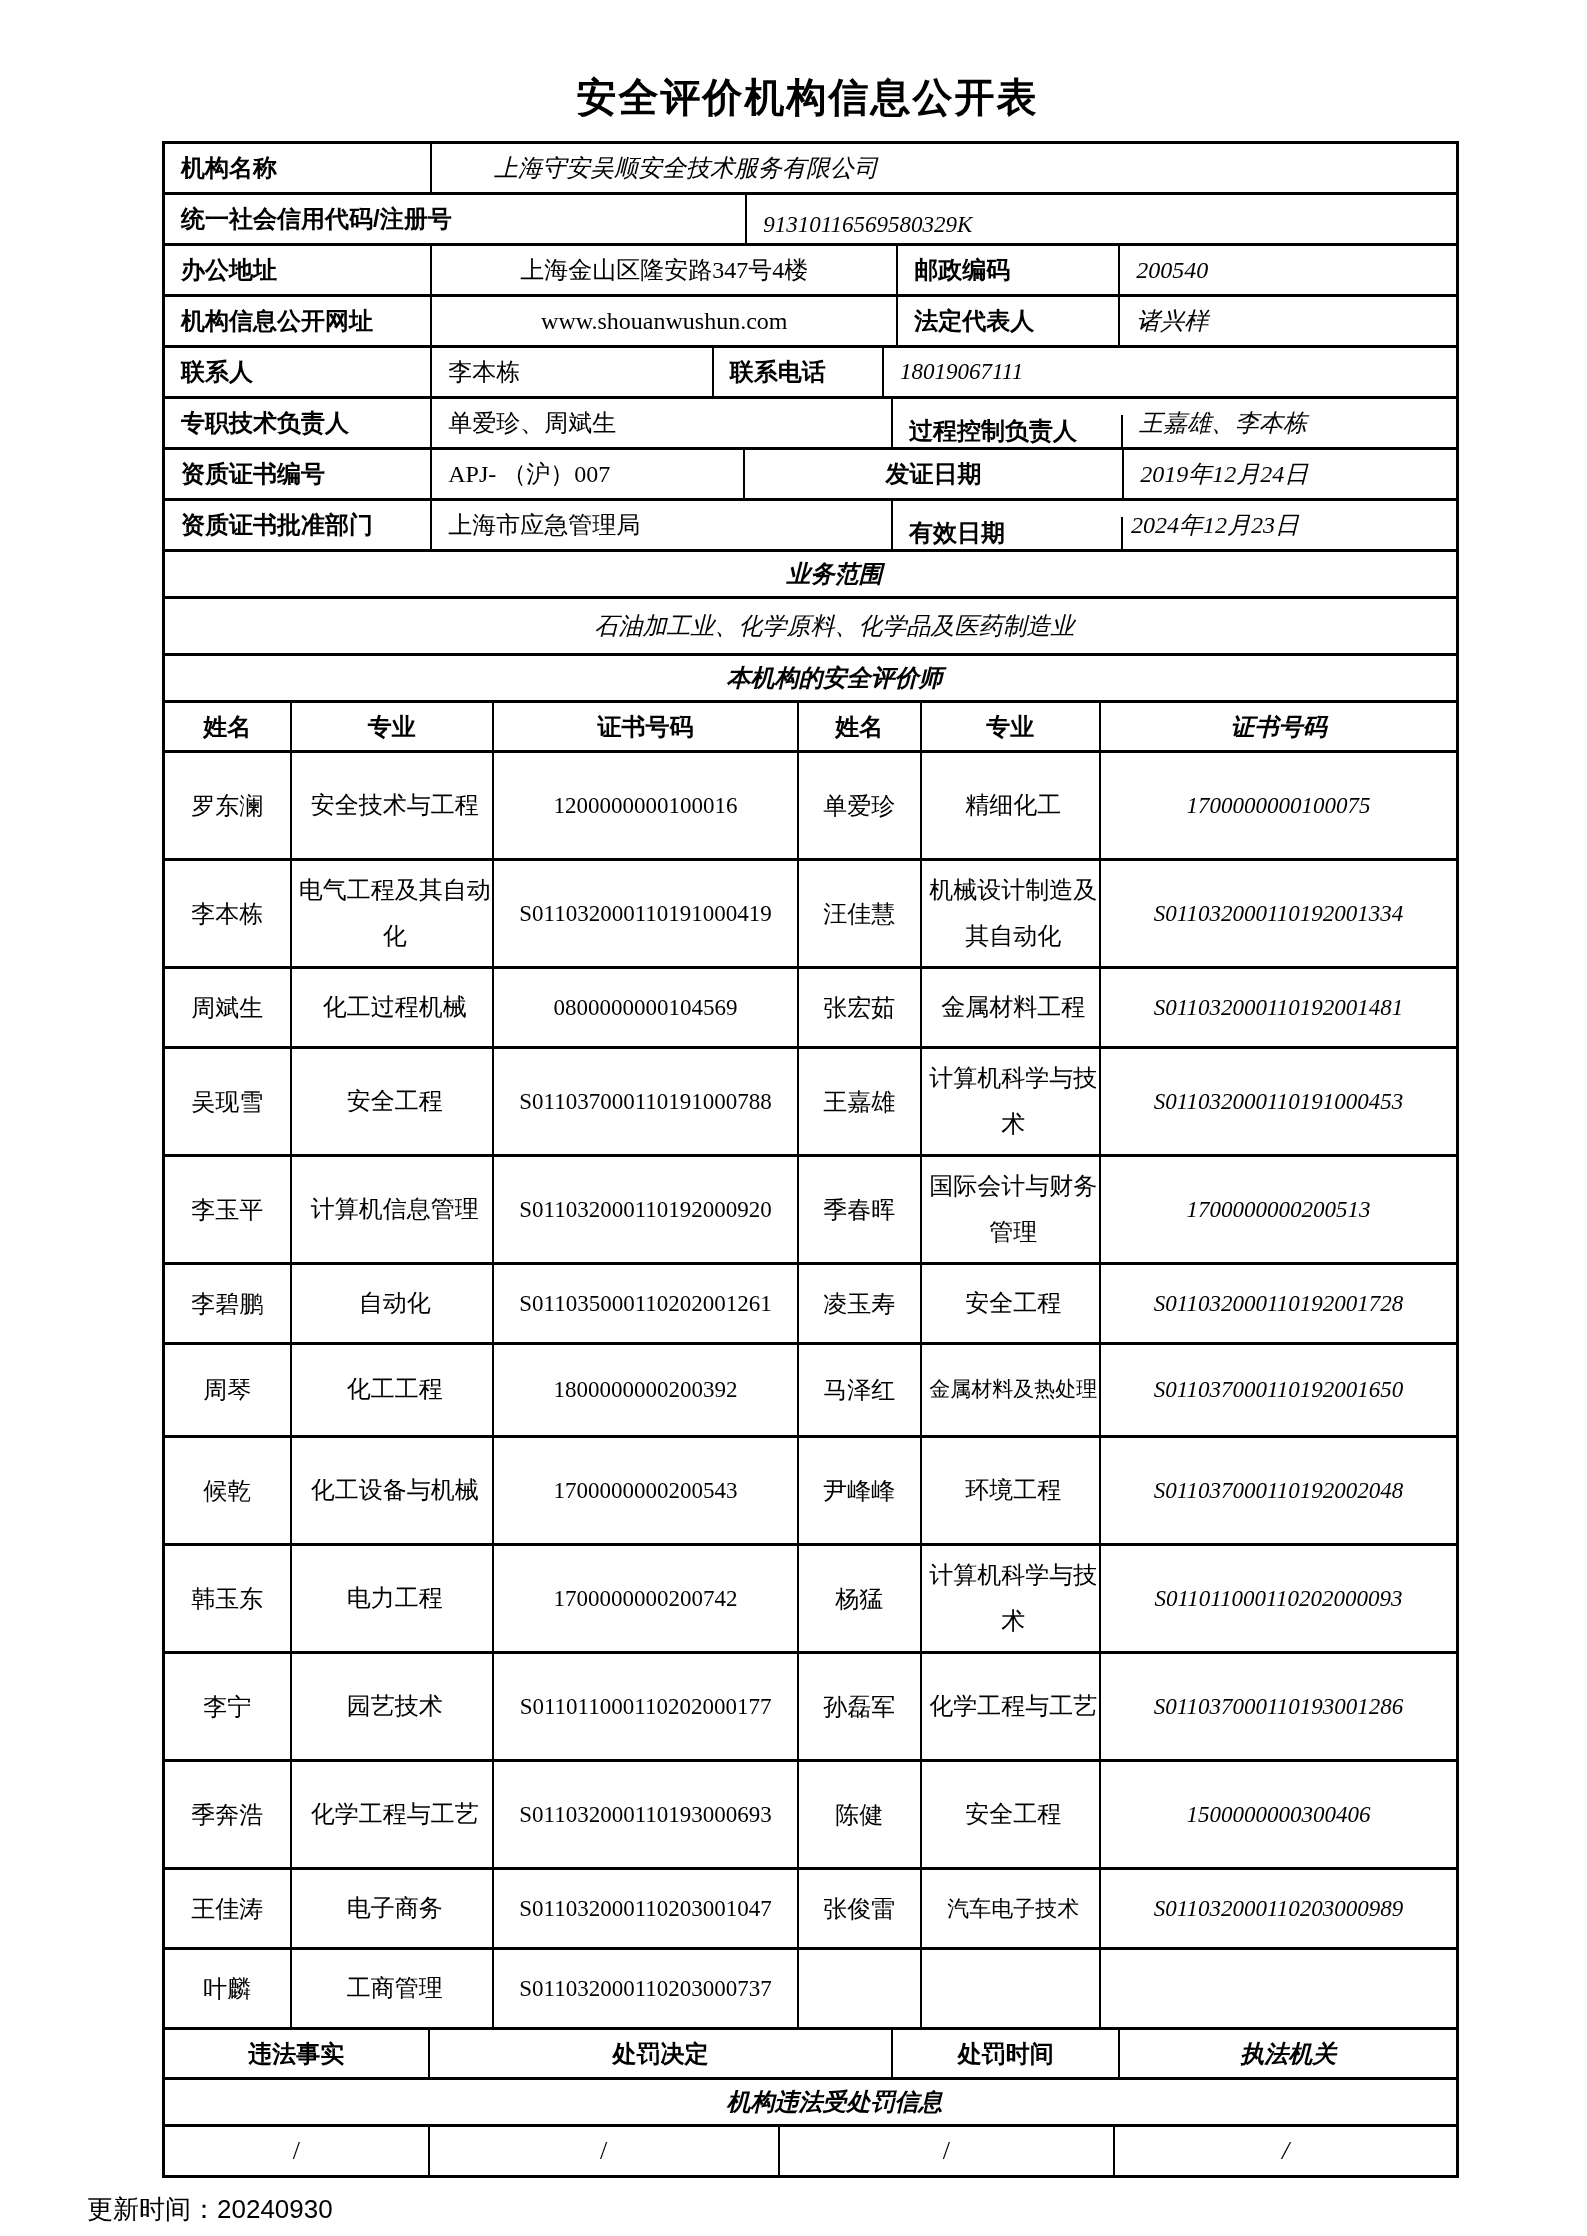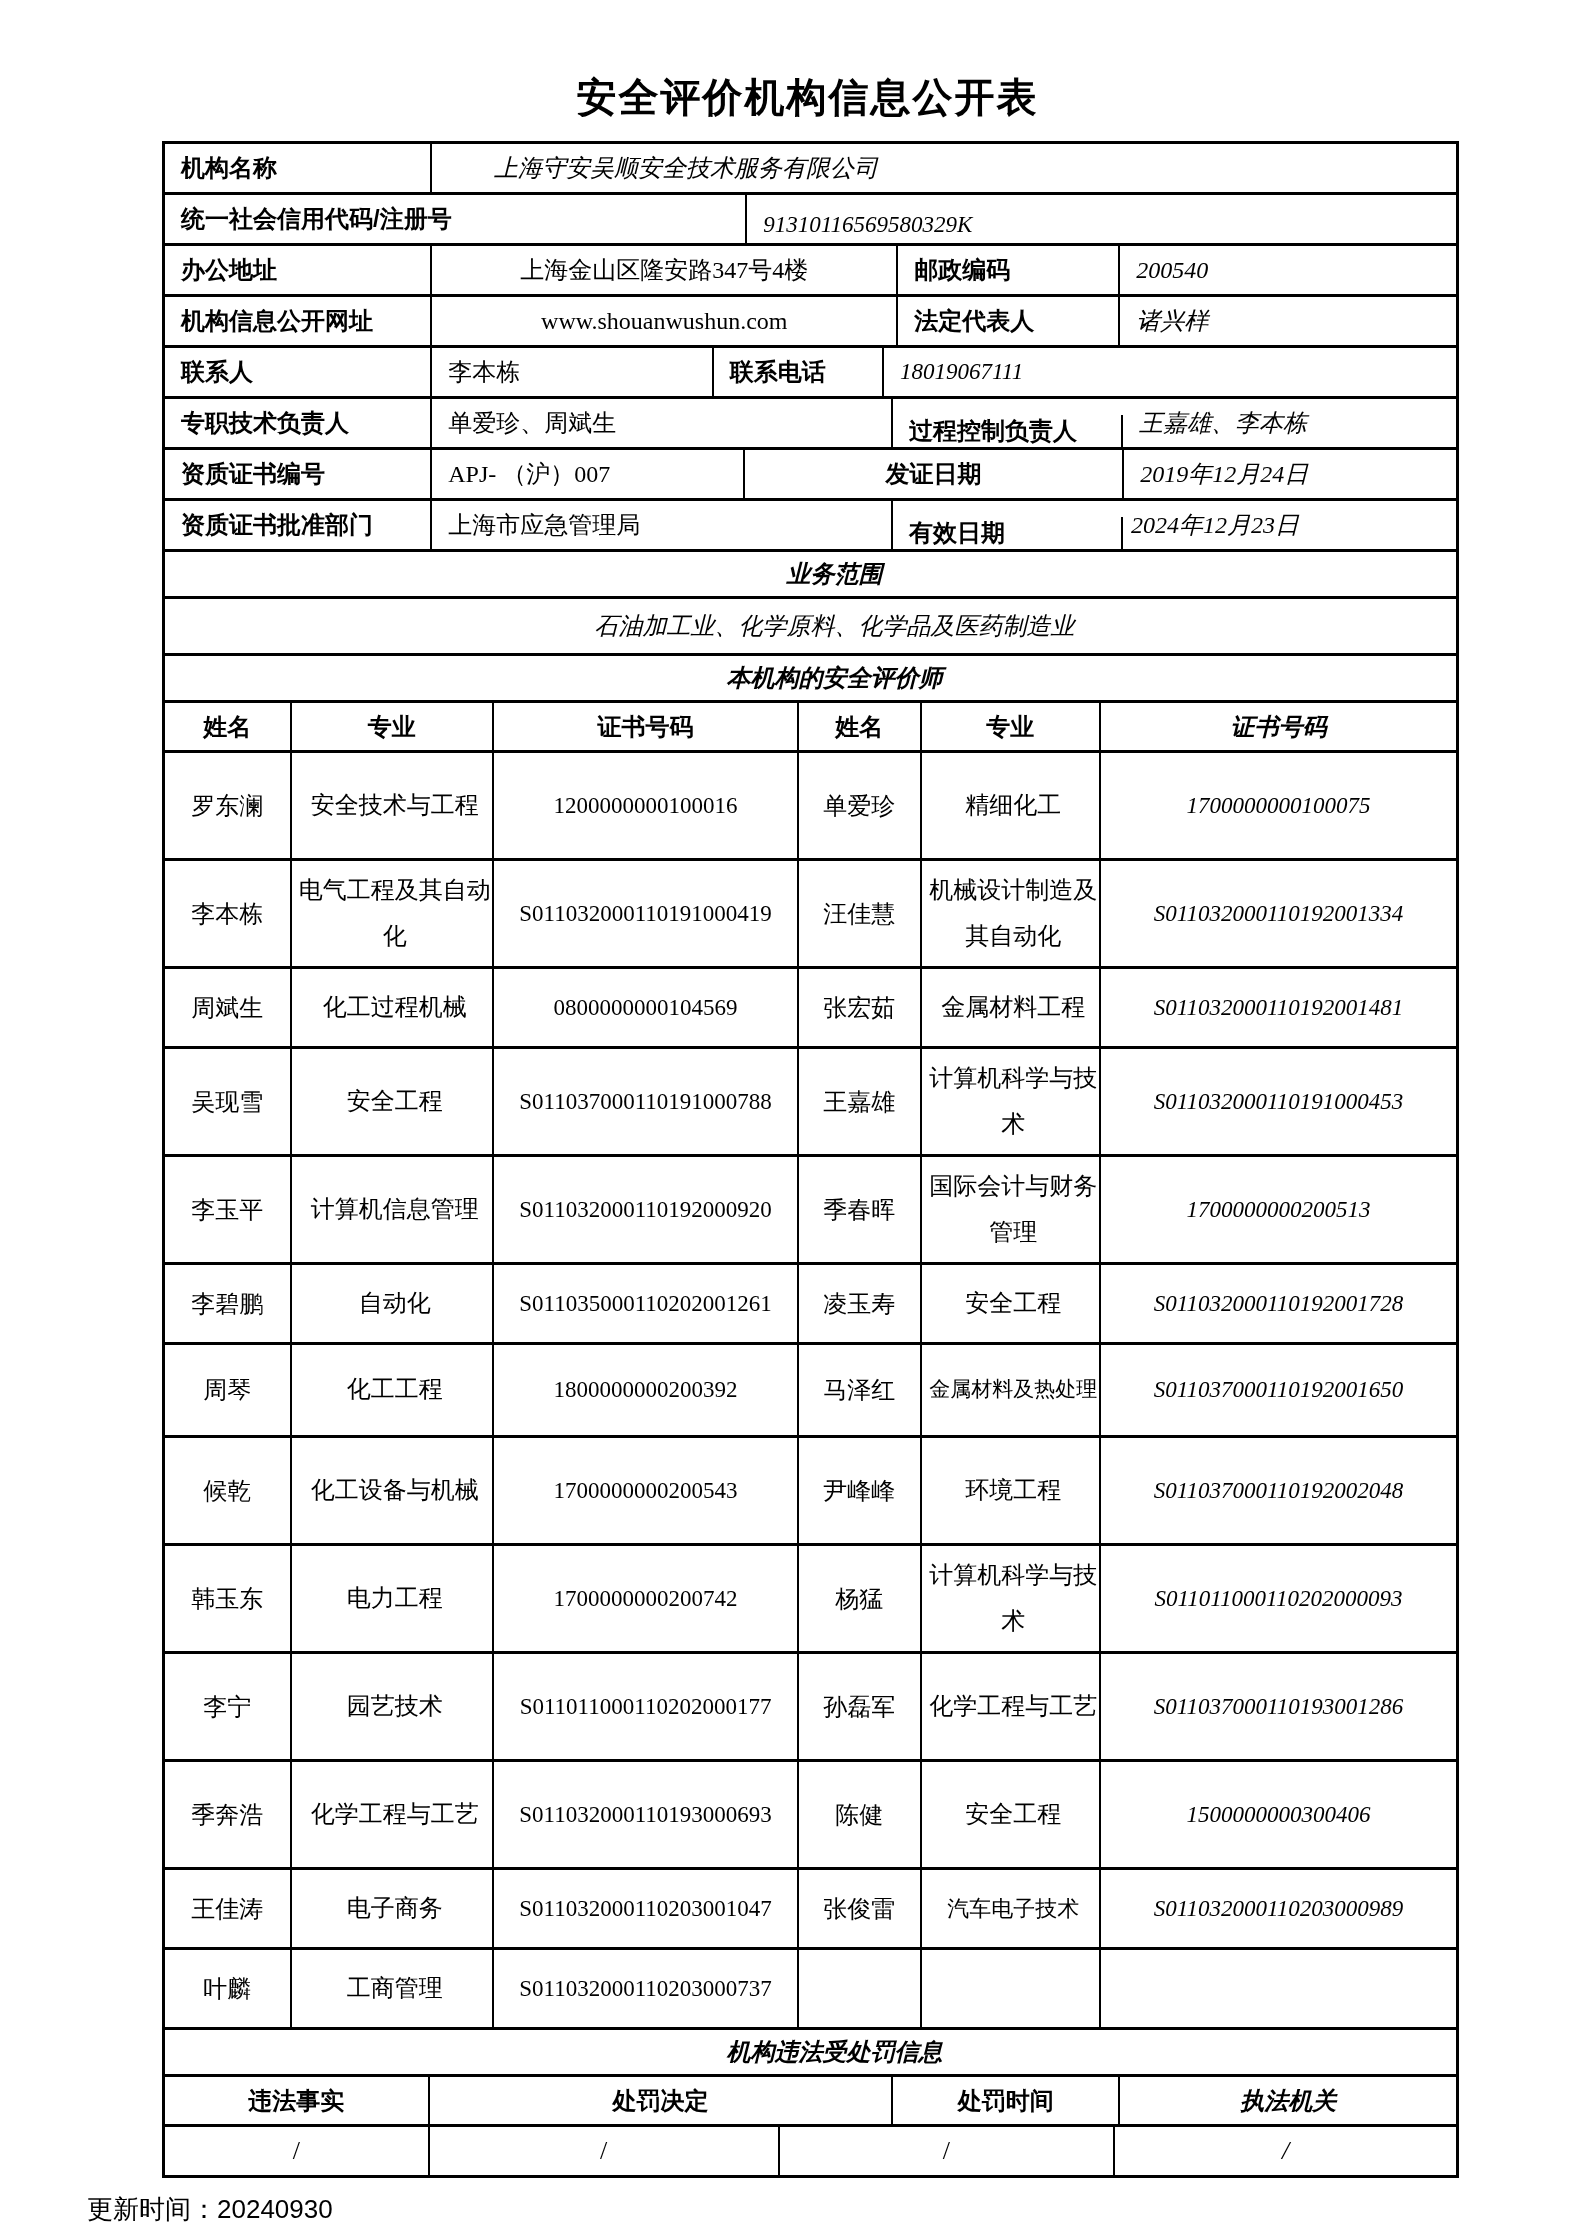--- a/index.html
+++ b/index.html
@@ -224,29 +224,29 @@
     </div>
     <div class="row h1r">
       <div class="cell ec1 val c">叶麟</div>
       <div class="cell ec2 val c sp">工商管理</div>
       <div class="cell ec3 val c num">S011032000110203000737</div>
       <div class="cell ec4 val c"></div>
       <div class="cell ec5 val c sp"></div>
       <div class="cell ec6 val c num"></div>
     </div>
 
-    <div class="row hsec">
-      <div class="cell full lab c">机构违法受处罚信息</div>
-    </div>
     <div class="row hthead">
       <div class="cell wP1 lab c">违法事实</div>
       <div class="cell wP2 lab c">处罚决定</div>
       <div class="cell wP3 lab c">处罚时间</div>
       <div class="cell wP4 lab c">执法机关</div>
     </div>
+    <div class="row hsec">
+      <div class="cell full lab c">机构违法受处罚信息</div>
+    </div>
     <div class="row hslash">
       <div class="cell wS1 val c slash">/</div>
       <div class="cell wS2 val c slash">/</div>
       <div class="cell wS3 val c slash">/</div>
       <div class="cell wS4 val c slash">/</div>
     </div>
 
   </div>
 
   <div class="footer">更新时间：20240930</div>

